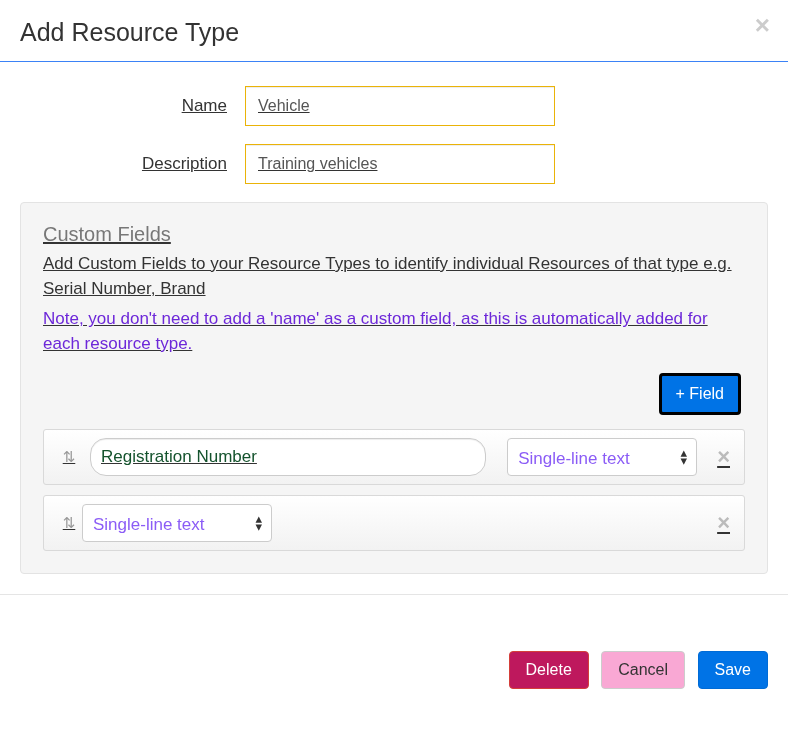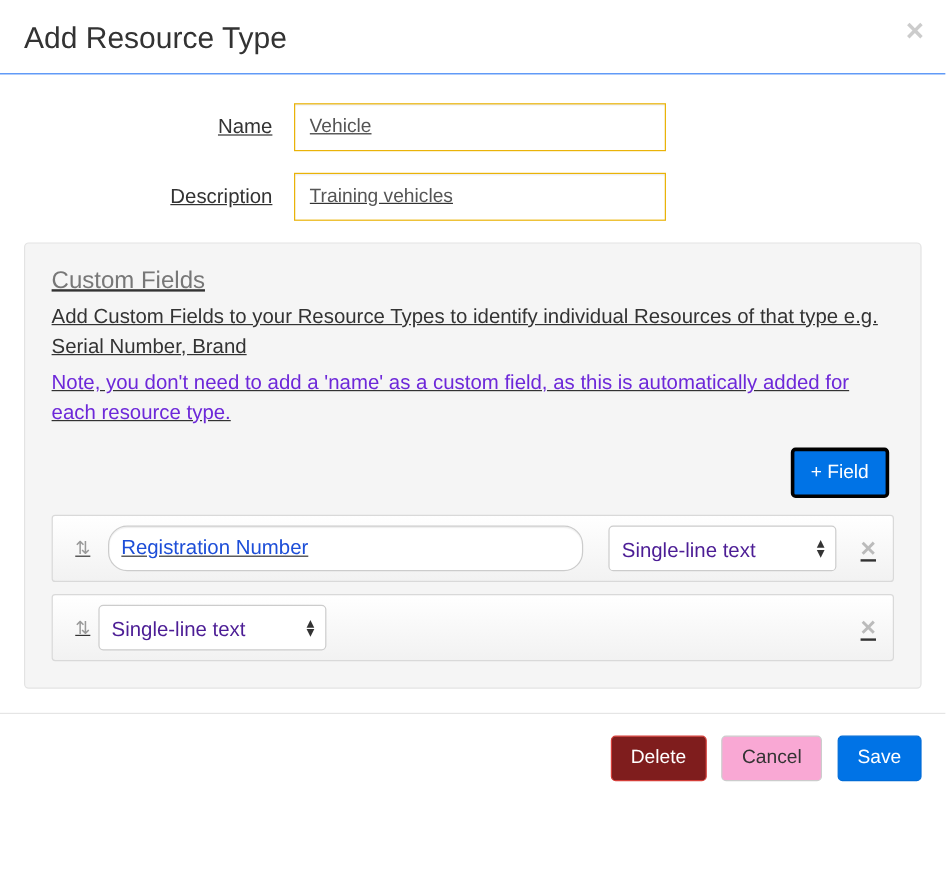--- a/index.html
+++ b/index.html
@@ -14,29 +14,29 @@
     .text-input { width: 310px; height: 40px; padding: 6px 12px; font-size: 16px; border: 1px solid #eab308; border-radius: 0; color: #555; box-shadow: inset 0 1px 1px rgba(0,0,0,.075);}
     .custom-fields-panel { margin-top: 8px; background: #f5f5f5; border: 1px solid #e3e3e3; border-radius: 4px; padding: 20px 22px 22px 22px; }
     .cf-title { font-size: 20px; font-weight: 400; color: #777; margin-bottom: 6px; }
     .cf-desc { font-size: 17px; color: #333; line-height: 1.45; margin-bottom: 6px; }
     .cf-note { font-size: 17px; color: #6d28d9; line-height: 1.45; margin-bottom: 16px; }
     .add-field-row { text-align: right; margin-bottom: 14px; padding-right: 4px; }
     .btn-add-field { display: inline-block; padding: 9px 14px; font-size: 16px; font-weight: 400; color: #fff; background: #0073e6; border: 3px solid #000000; border-radius: 4px; cursor: pointer; }
     .field-list { display: flex; flex-direction: column; gap: 10px; }
     .field-row { display: flex; align-items: center; height: 56px; background: linear-gradient(#fff, #f2f2f2); border: 1px solid #d9d9d9; border-radius: 3px; padding: 0 14px 0 12px; }
     .drag-handle { width: 26px; color: #999; font-size: 15px; cursor: grab; user-select: none; text-align: center; }
-    .field-name-input { flex: 1; height: 38px; padding: 4px 10px; font-size: 17px; border: 1px solid #ccc; border-radius: 16px; margin-left: 8px; margin-right: 21px; color: #1d4ed8; box-shadow: inset 0 1px 1px rgba(0,0,0,.075);}
+    .field-name-input { flex: 1; height: 38px; padding: 4px 10px; font-size: 17px; border: 1px solid #ccc; border-radius: 16px; margin-left: 8px; margin-right: 21px; color: #14532d; box-shadow: inset 0 1px 1px rgba(0,0,0,.075);}
     .field-name-input.focused { border-color: #66afe9; outline: none; box-shadow: 0 0 6px rgba(102,175,233,.5); }
     .select-wrap { position: relative; display: inline-block; }
-    .type-select { width: 190px; height: 38px; padding: 4px 28px 0 10px; font-size: 17px; border: 1px solid #ccc; border-radius: 4px; background: #fff; color: #4c1d95; appearance: none; -webkit-appearance: none; cursor: pointer; }
+    .type-select { width: 190px; height: 38px; padding: 4px 28px 0 10px; font-size: 17px; border: 1px solid #ccc; border-radius: 4px; background: #fff; color: #8b5cf6; appearance: none; -webkit-appearance: none; cursor: pointer; }
     .select-arrows { position: absolute; right: 10px; top: 50%; transform: translateY(-50%); pointer-events: none; color: #333; font-size: 13px; display:flex; flex-direction:column; line-height: 8px;}
     .remove-field { margin-left: auto; padding-left: 20px; color: #bbb; font-size: 22px; cursor: pointer; background: none; border: none; line-height: 1; font-weight: bold;}
     .modal-footer { border-top: 1px solid #e5e5e5; padding: 18px 20px; text-align: right; background: #fff; }
     .btn { display: inline-block; padding: 9px 16px; font-size: 16px; border-radius: 4px; cursor: pointer; margin-left: 8px; border: 1px solid transparent; }
-    .btn-delete { background: #7f1d1d; border-color: #d43f3a; color: #fff; }
+    .btn-delete { background: #be185d; border-color: #d43f3a; color: #fff; margin-top: 38px; }
     .btn-cancel { background: #f9a8d4; border-color: #ccc; color: #333; }
     .btn-save { background: #0073e6; border-color: #006bd6; color: #fff; }
   </style>
 </head>
 <body>
 
 <div class="modal">
   <div class="modal-header">
     <h2 class="modal-title">Add Resource Type</h2>
     <button class="close-x">×</button>

